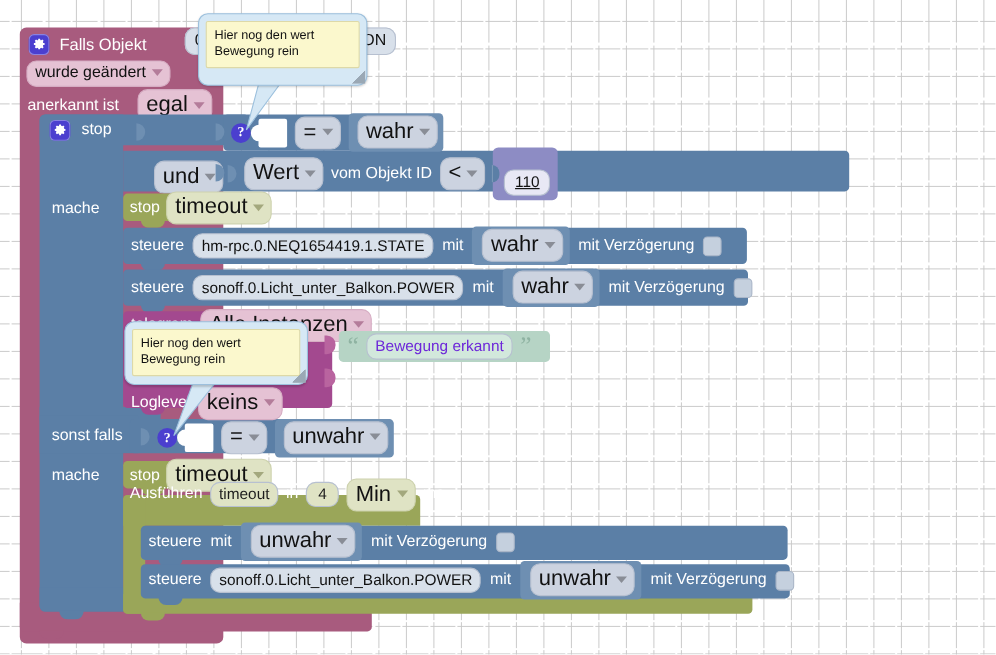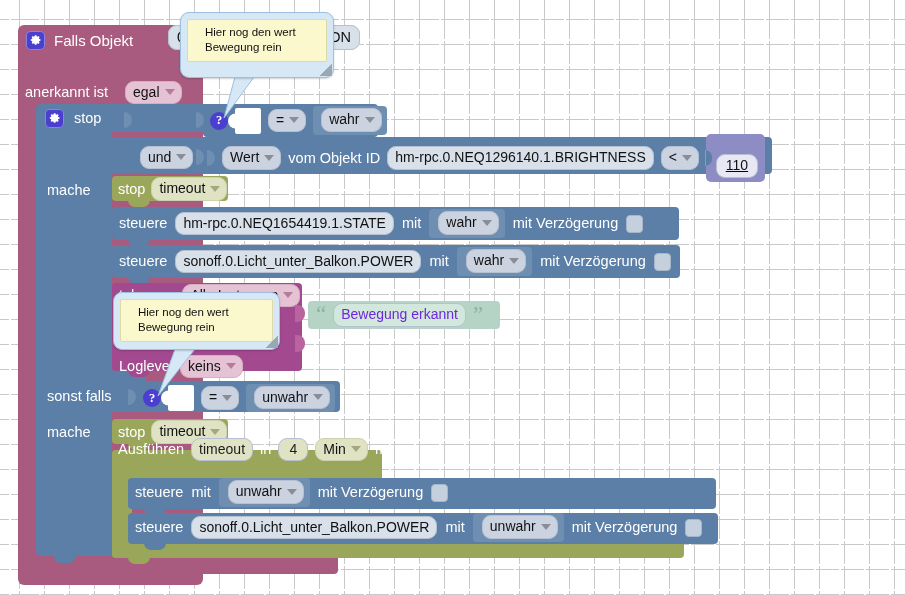--- a/index.html
+++ b/index.html
@@ -50,21 +50,21 @@
     border:1px solid #b7c0d0;
   }
   .field-l{background:#d8e0ea;}
   .field-olive{background:#dfe3c4;color:#1d1d1d;}
   .field-green{background:#d2e8dc;color:#6d28d9;}
   .field-num{background:#e8e8f5;color:#111;min-width:26px;text-align:center;}
 
   
   .dd{
     display:inline-flex;align-items:center;gap:5px;
-    border-radius:9px;padding:2px 6px 3px 7px;font-size:14px;white-space:nowrap;
+    border-radius:9px;padding:2px 6px 3px 7px;font-size:20px;white-space:nowrap;
     background:#ccd3e0;color:#111;border:1px solid #b7c0d0;line-height:1.15;
   }
   .dd.pink{background:#e5c2d4;border-color:#d6adc3;}
   .dd.olive{background:#dfe3c4;border-color:#cdd2ae;}
   .caret{width:0;height:0;border-left:5px solid transparent;border-right:5px solid transparent;border-top:6px solid rgba(0,0,0,.33);}
   .dd.pink .caret{border-top-color:rgba(120,40,85,.45);}
   .dd.olive .caret{border-top-color:rgba(90,95,40,.45);}
 
   
   .socket{
@@ -110,21 +110,21 @@
   .quote{color:#8fb3a2;font-size:23px;line-height:0;font-family:"Liberation Serif",serif;}
 
   
   .bubble{
     position:absolute;background:#d6e8f5;border:1px solid #9cc0dd;
     border-radius:9px;padding:6px;box-shadow:0 1px 2px rgba(0,0,0,.18);
     z-index:60;
   }
   .bubble-inner{
     background:#fbf8cd;border:1px solid #ddd9a8;border-radius:2px;
-    padding:5px 17px 6px;font-size:11.5px;line-height:1.32;color:#111;
+    padding:5px 7px 6px;font-size:11.5px;line-height:1.32;color:#111;
     white-space:pre-line;
   }
   .bubble-resize{
     position:absolute;right:1px;bottom:1px;width:12px;height:12px;
     background:linear-gradient(135deg,transparent 48%,#9aa8b5 48%,#9aa8b5 100%);
   }
   .bubble-tail{position:absolute;z-index:59;}
 </style>
 </head>
 <body>
@@ -147,20 +147,26 @@
         </svg>
       </span>
       <span class="lbl" style="font-size:15px;">Falls Objekt</span>
     </div>
   </div>
 
   <div class="blk" style="left:168px;top:28px;">
     <span class="field field-l" style="font-size:14.5px;padding:3px 8px 4px;">0.NEQ1296140.1.MOTION</span>
   </div>
 
+  <div class="blk" style="left:24px;top:55px;">
+    <span class="dd pink" style="font-size:14.5px;">
+      <span>wurde geändert</span>
+      <i class="caret"></i>
+    </span>
+  </div>
 
   <div class="blk" style="left:25px;top:81px;">
     <div class="row" style="padding:0;gap:17px;">
       <span class="lbl">anerkannt ist</span>
       <span class="dd pink">
         <span>egal</span>
         <i class="caret"></i>
       </span>
     </div>
   </div>
@@ -222,21 +228,20 @@
   <div class="blk" style="left:196px;top:149px;width:8px;height:16px;border-radius:0 8px 8px 0;background:#6e8fb2;"></div>
 
   <div class="blk" style="left:207px;top:145px;">
     <div class="row" style="padding:0;gap:7px;height:26px;">
       <span style="display:inline-block;width:8px;height:16px;border-radius:0 8px 8px 0;background:#6e8fb2;"></span>
       <span class="dd">
         <span>Wert</span>
         <i class="caret"></i>
       </span>
       <span class="lbl">vom Objekt ID</span>
-      <span class="field field-l">hm-rpc.0.NEQ1296140.1.BRIGHTNESS</span>
       <span class="dd">
         <span>&lt;</span>
         <i class="caret"></i>
       </span>
       <span class="socket c-num" style="background:#8d8cc4;border-radius:5px;padding:20px 7px 4px 10px;text-decoration:underline;">
         <span class="field field-num">110</span>
       </span>
     </div>
   </div>
 

